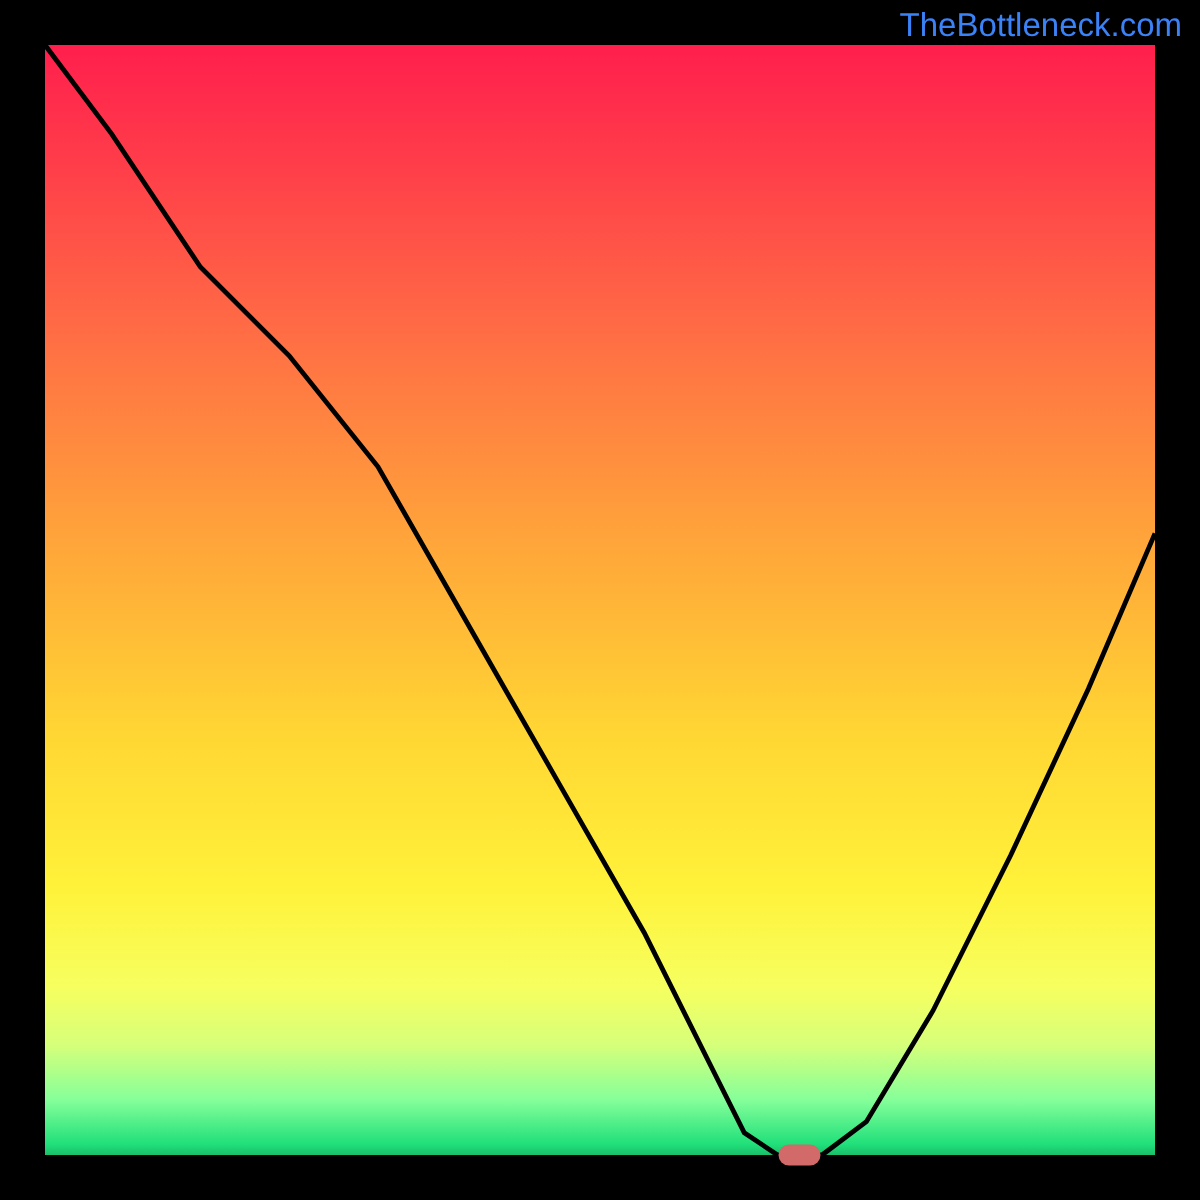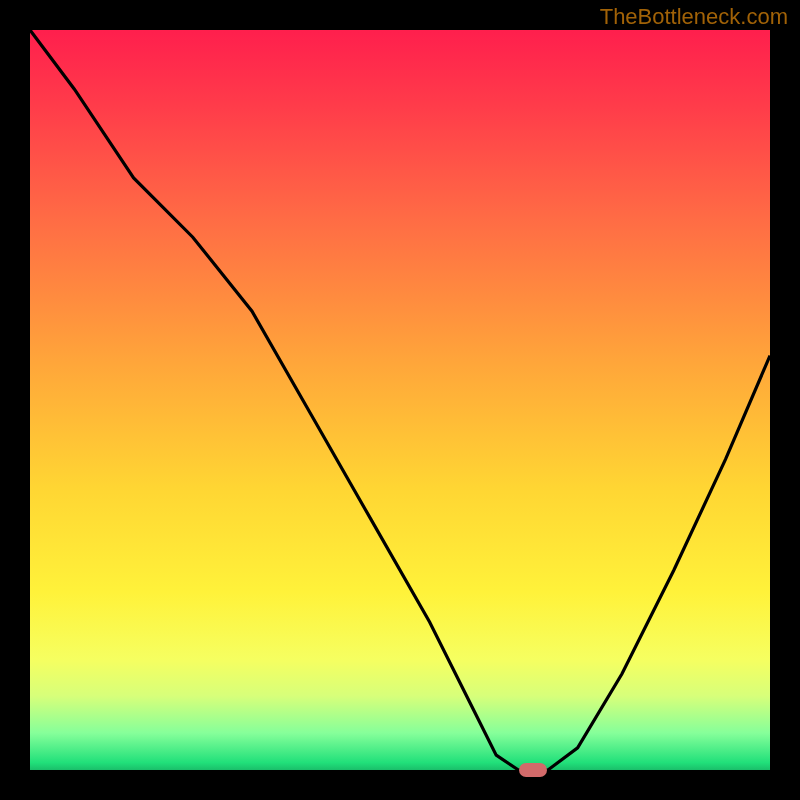--- a/index.html
+++ b/index.html
@@ -14,21 +14,21 @@
   .frame {
     position: relative;
     width: 800px;
     height: 800px;
     background: #000;
   }
   .watermark {
     position: absolute;
     top: 4px;
     right: 12px;
-    color: #a16207;
+    color: #3b82f6;
     font-size: 22px;
     z-index: 5;
   }
   .plot {
     position: absolute;
     left: 30px;
     top: 30px;
     width: 740px;
     height: 740px;
     background: linear-gradient(

